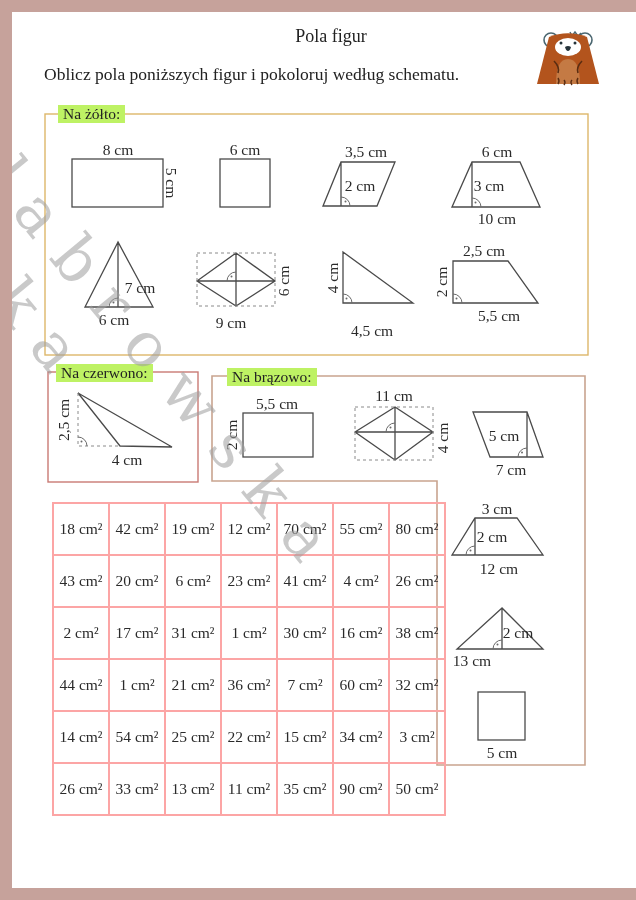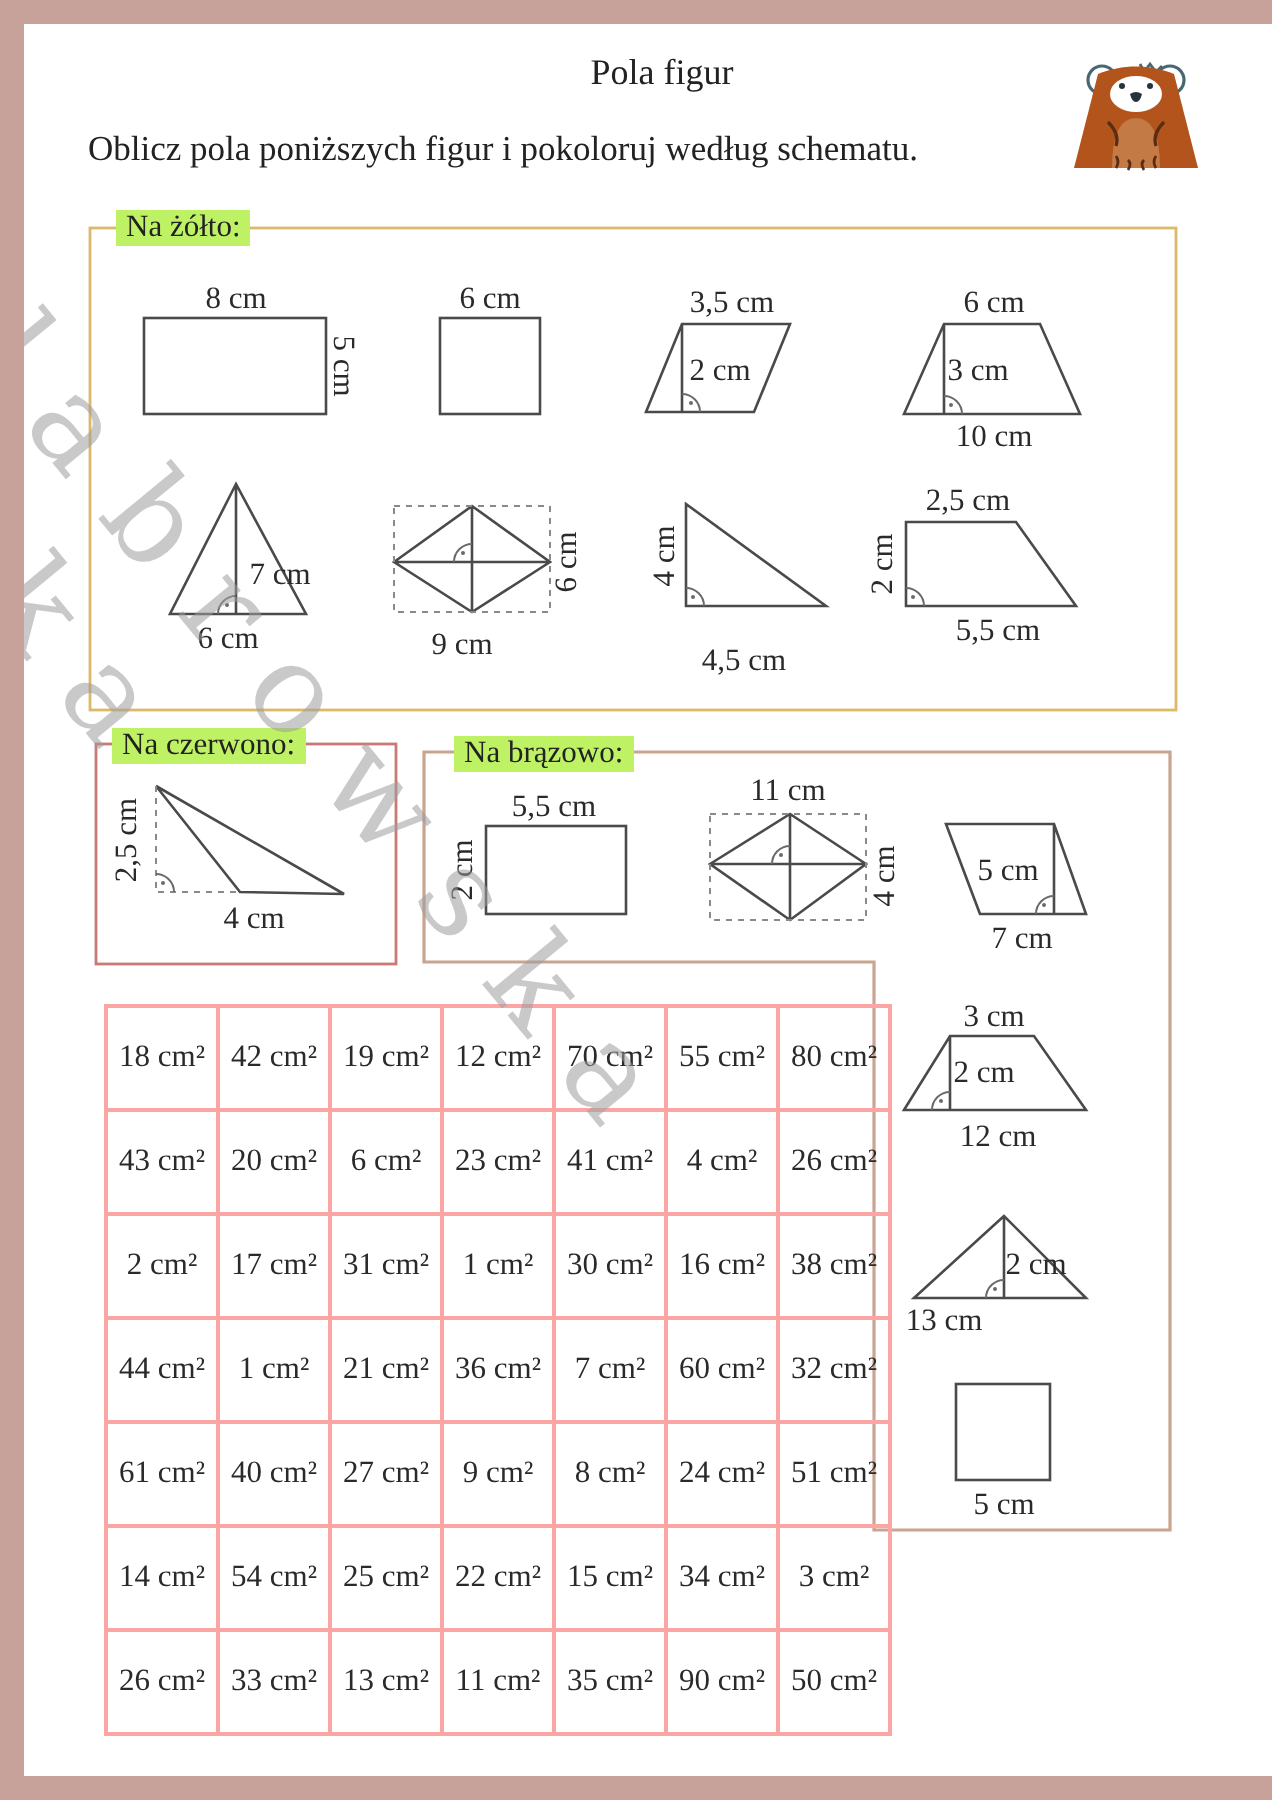--- a/index.html
+++ b/index.html
@@ -173,29 +173,20 @@
     <tr>
       <td>44 cm²</td>
       <td>1 cm²</td>
       <td>21 cm²</td>
       <td>36 cm²</td>
       <td>7 cm²</td>
       <td>60 cm²</td>
       <td>32 cm²</td>
     </tr>
     <tr>
-      <td>61 cm²</td>
-      <td>40 cm²</td>
-      <td>27 cm²</td>
-      <td>9 cm²</td>
-      <td>8 cm²</td>
-      <td>24 cm²</td>
-      <td>51 cm²</td>
-    </tr>
-    <tr>
       <td>14 cm²</td>
       <td>54 cm²</td>
       <td>25 cm²</td>
       <td>22 cm²</td>
       <td>15 cm²</td>
       <td>34 cm²</td>
       <td>3 cm²</td>
     </tr>
     <tr>
       <td>26 cm²</td>

